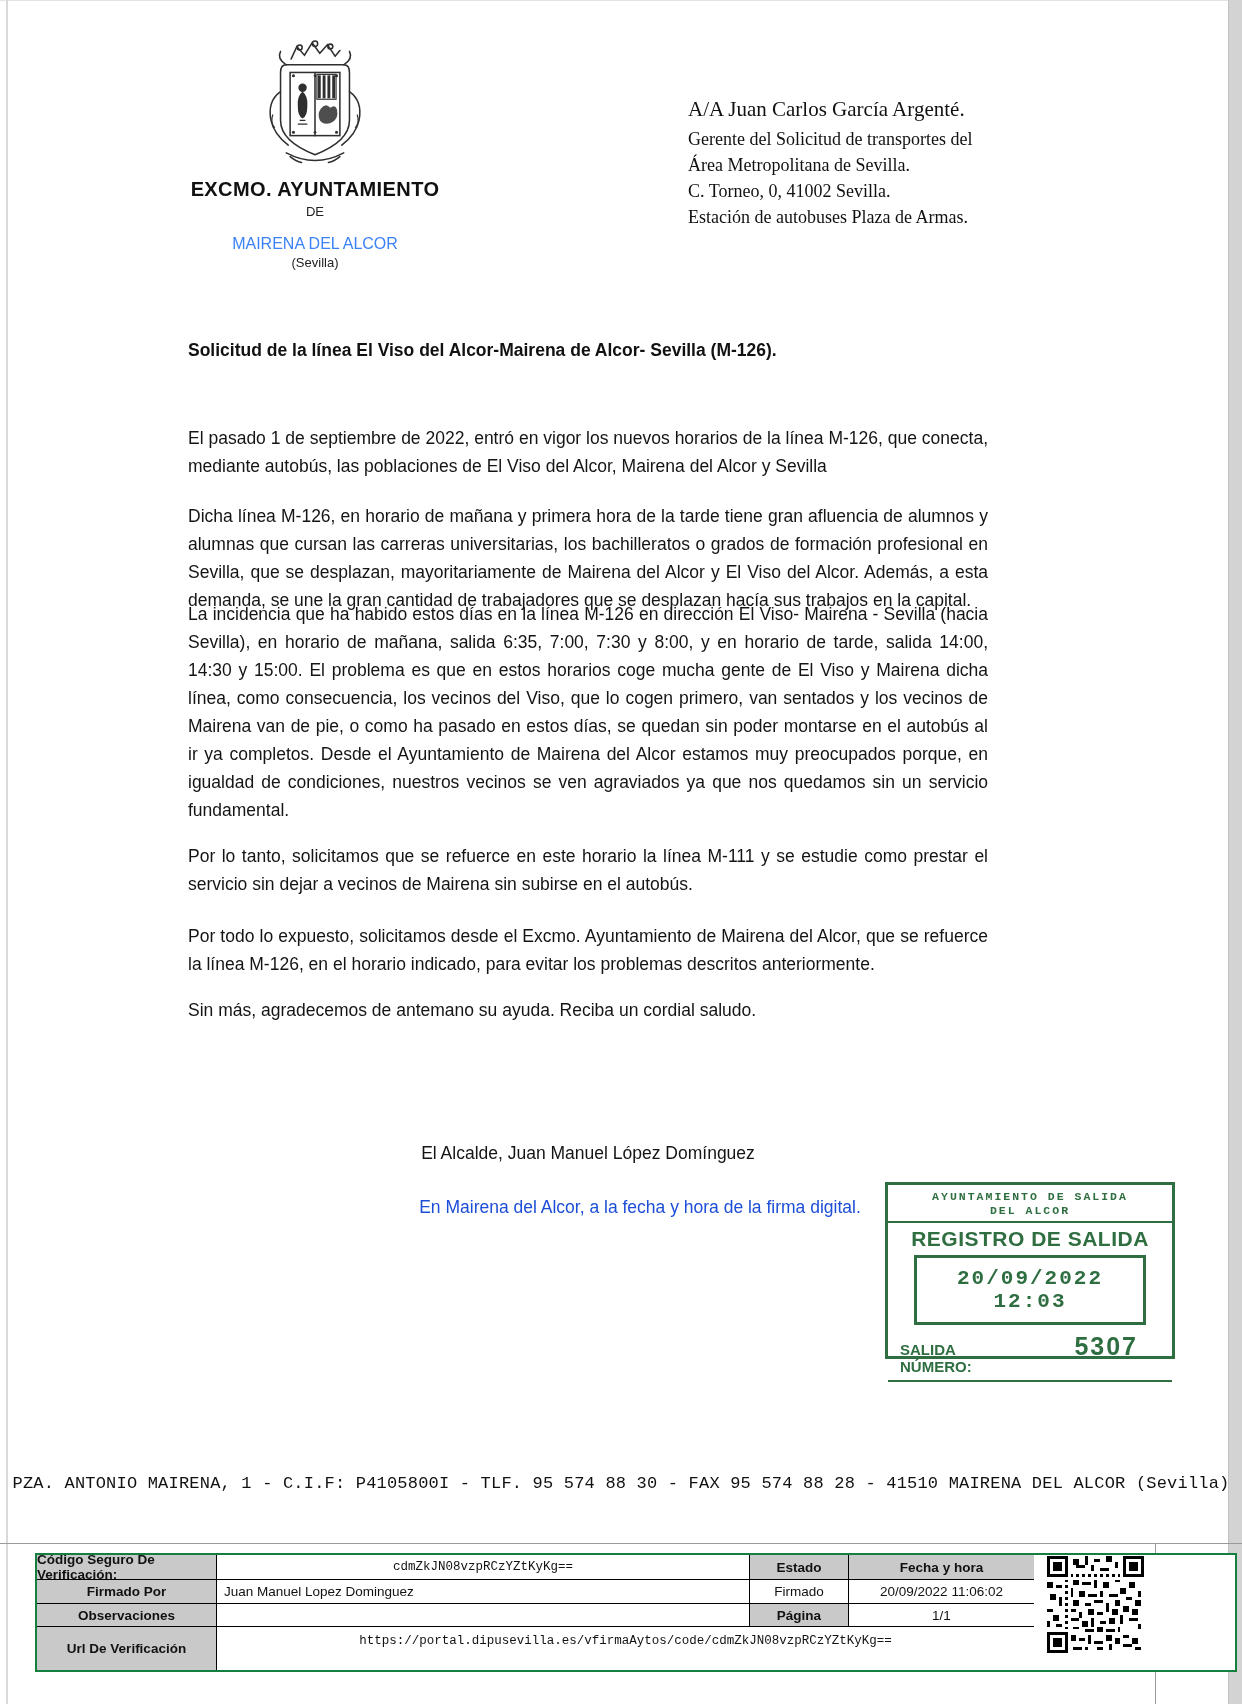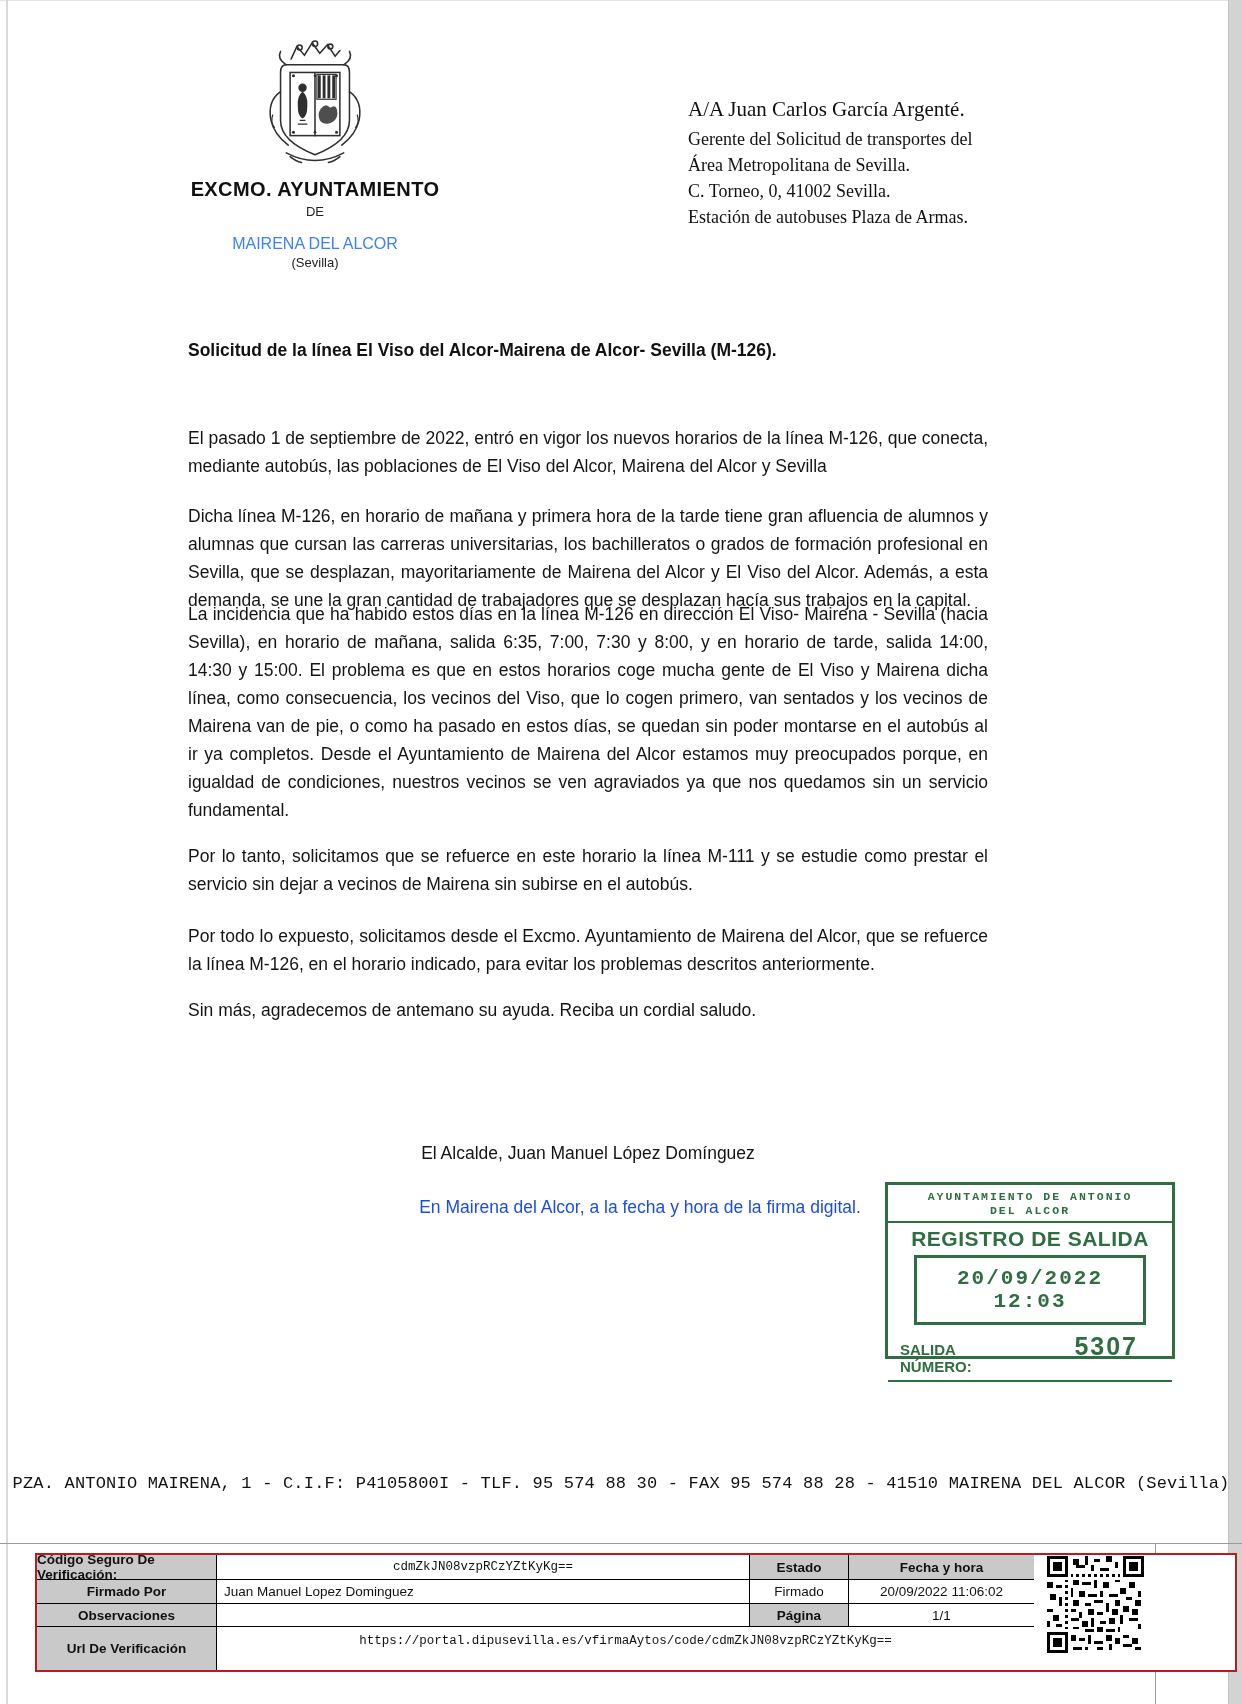--- a/index.html
+++ b/index.html
@@ -63,21 +63,21 @@
   }
 
   
   .strip-topline { position:absolute; left:0; top:1543px; width:1242px; height:1px; background:#9a9a9a; }
   .strip-rightline { position:absolute; left:1155px; top:1543px; width:1px; height:161px; background:#9a9a9a; }
 
   
   .vtable {
     position:absolute; left:35px; top:1553px; width:1202px;
     display:grid; grid-template-columns:180px 533px 99px 185px; grid-template-rows:25px 24px 23px 43px;
-    border:2px solid #b91c1c; background:#fff; font-size:13.5px; color:#111;
+    border:2px solid #15803d; background:#fff; font-size:13.5px; color:#111;
   }
   .vcell { border-right:1px solid #000; border-bottom:1px solid #000; display:flex; align-items:center; justify-content:center; overflow:hidden; }
   .vcell.last-col { border-right:none; }
   .vcell.last-row { border-bottom:none; }
   .vlabel { background:var(--table-gray); font-weight:bold; }
   .vmono { font-family:"Liberation Mono", monospace; font-size:12.5px; }
   .vleft { justify-content:flex-start; padding-left:7px; }
   .vspan { grid-column:2 / 5; align-items:flex-start; padding-top:7px; }
 
   .qr-block { position:absolute; left:1047px; top:1556px; width:97px; height:97px; background:#fff; }
@@ -147,21 +147,21 @@
   <p class="para" id="p3">La incidencia que ha habido estos días en la línea M-126 en dirección El Viso- Mairena - Sevilla (hacia Sevilla), en horario de mañana, salida 6:35, 7:00, 7:30 y 8:00, y en horario de tarde, salida 14:00, 14:30 y 15:00. El problema es que en estos horarios coge mucha gente de El Viso y Mairena dicha línea, como consecuencia, los vecinos del Viso, que lo cogen primero, van sentados y los vecinos de Mairena van de pie, o como ha pasado en estos días, se quedan sin poder montarse en el autobús al ir ya completos. Desde el Ayuntamiento de Mairena del Alcor estamos muy preocupados porque, en igualdad de condiciones, nuestros vecinos se ven agraviados ya que nos quedamos sin un servicio fundamental.</p>
   <p class="para" id="p4">Por lo tanto, solicitamos que se refuerce en este horario la línea M-111 y se estudie como prestar el servicio sin dejar a vecinos de Mairena sin subirse en el autobús.</p>
   <p class="para" id="p5">Por todo lo expuesto, solicitamos desde el Excmo. Ayuntamiento de Mairena del Alcor, que se refuerce la línea M-126, en el horario indicado, para evitar los problemas descritos anteriormente.</p>
   <p class="para" id="p6">Sin más, agradecemos de antemano su ayuda. Reciba un cordial saludo.</p>
 
   <div class="sig1">El Alcalde, Juan Manuel López Domínguez</div>
   <div class="sig2">En Mairena del Alcor, a la fecha y hora de la firma digital.</div>
 
   <div class="stamp">
     <div class="stamp-org">
-      <div>AYUNTAMIENTO DE ANTONIO</div>
+      <div>AYUNTAMIENTO DE SALIDA</div>
       <div>DEL ALCOR</div>
     </div>
     <div class="stamp-title">REGISTRO DE SALIDA</div>
     <div class="stamp-datebox">
       <span>20/09/2022 12:03</span>
     </div>
     <div class="stamp-salida">
       <span class="lbl">SALIDA NÚMERO:</span>
       <span class="num">5307</span>
     </div>

